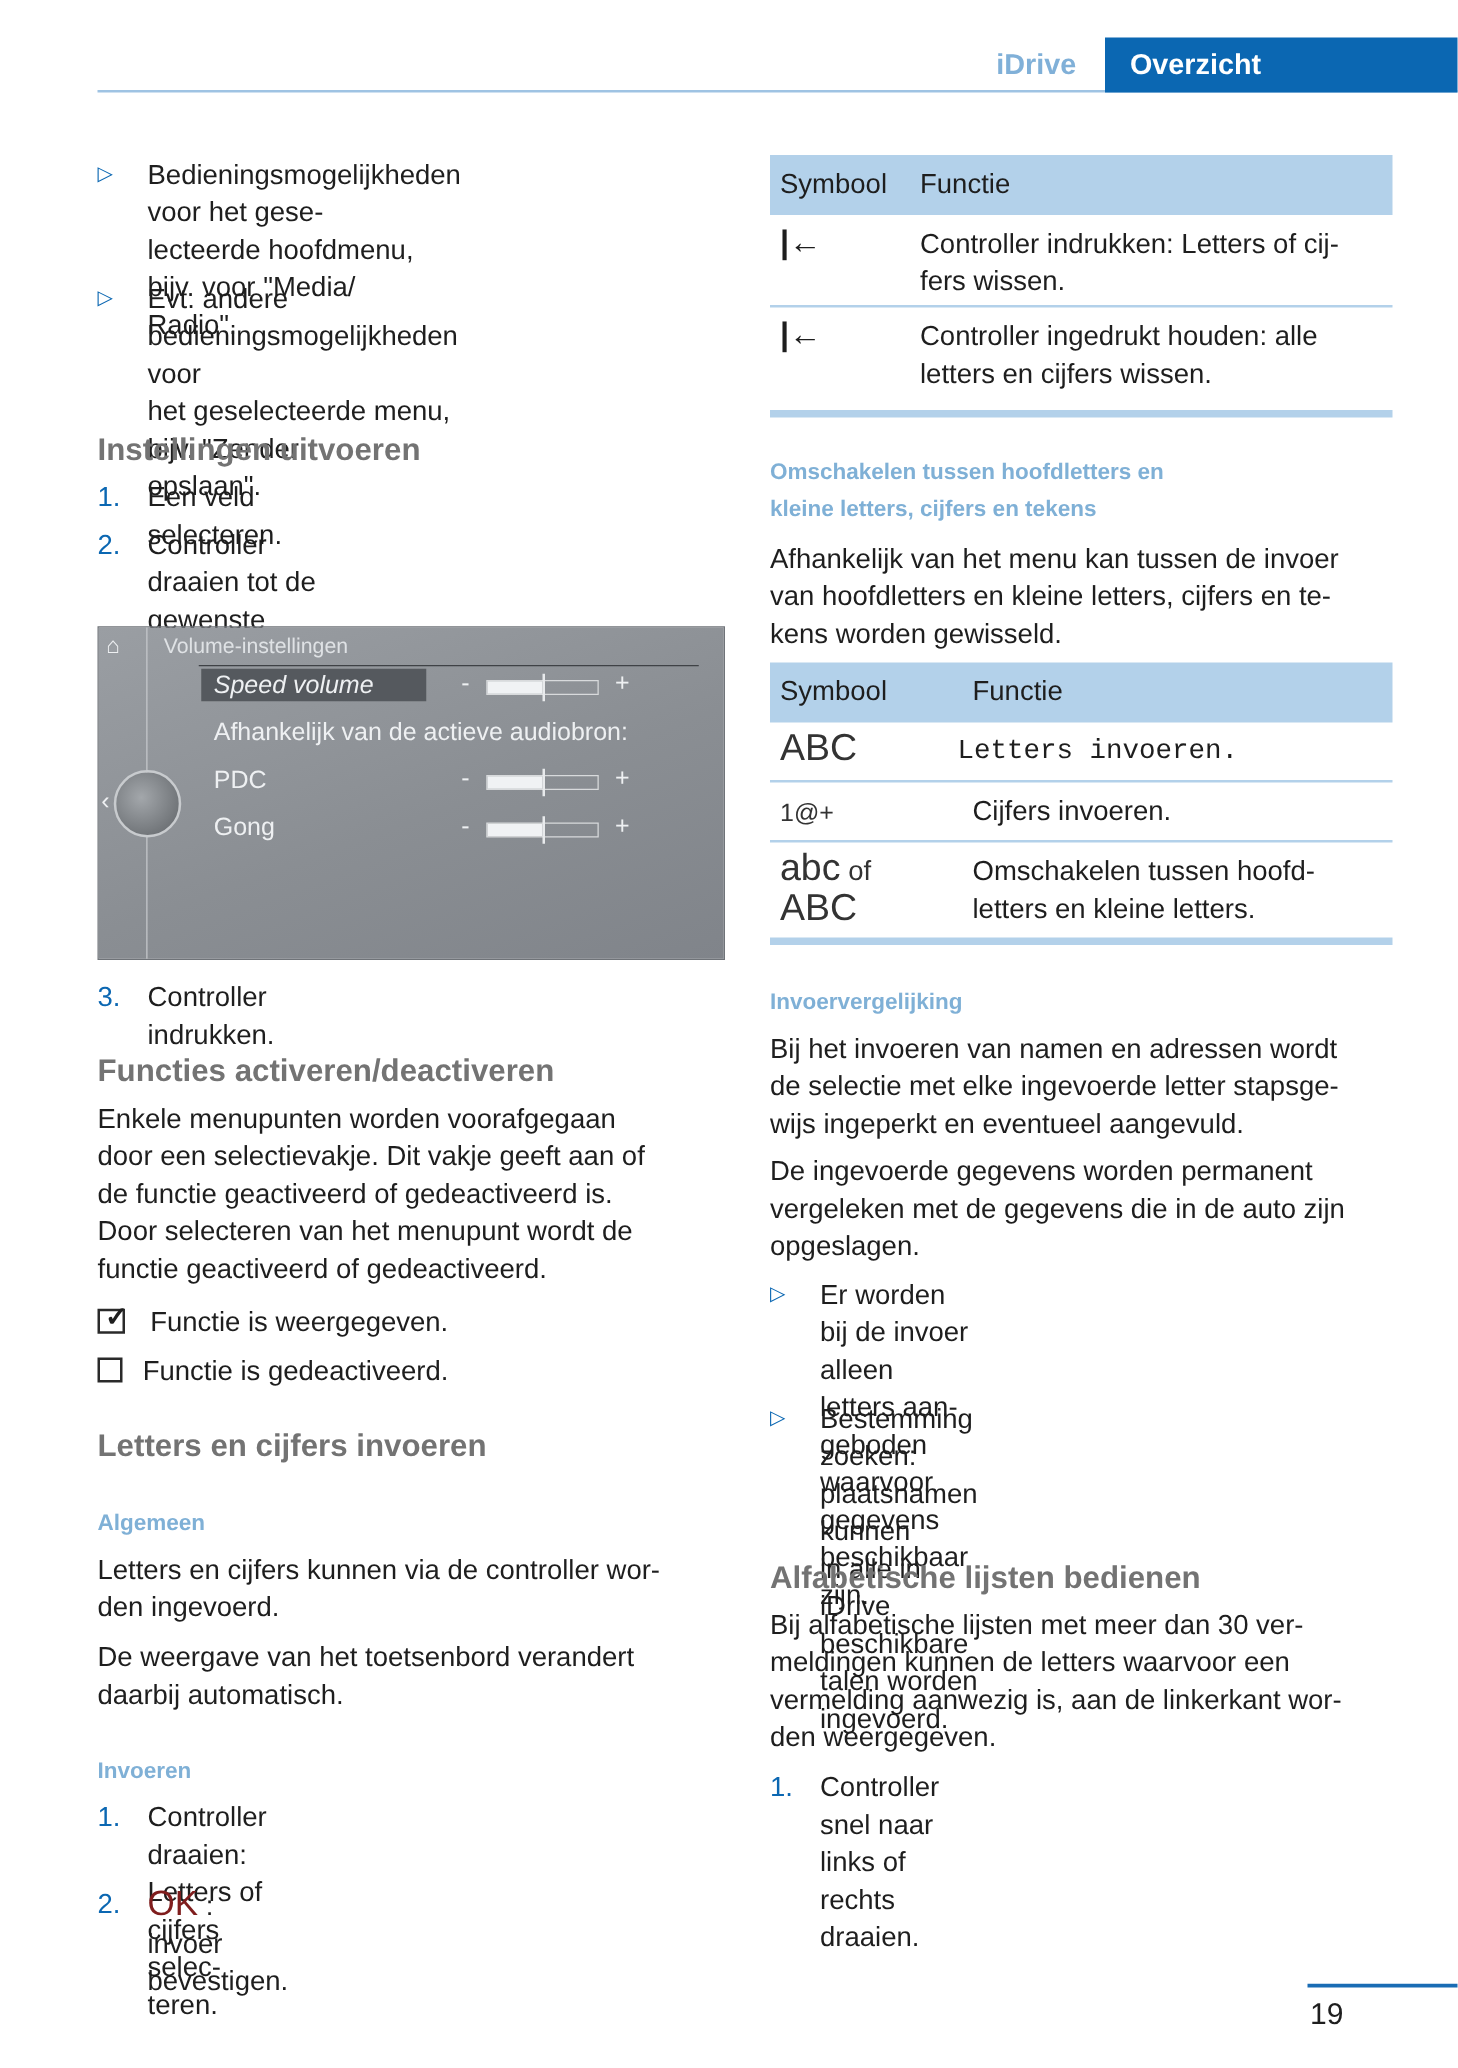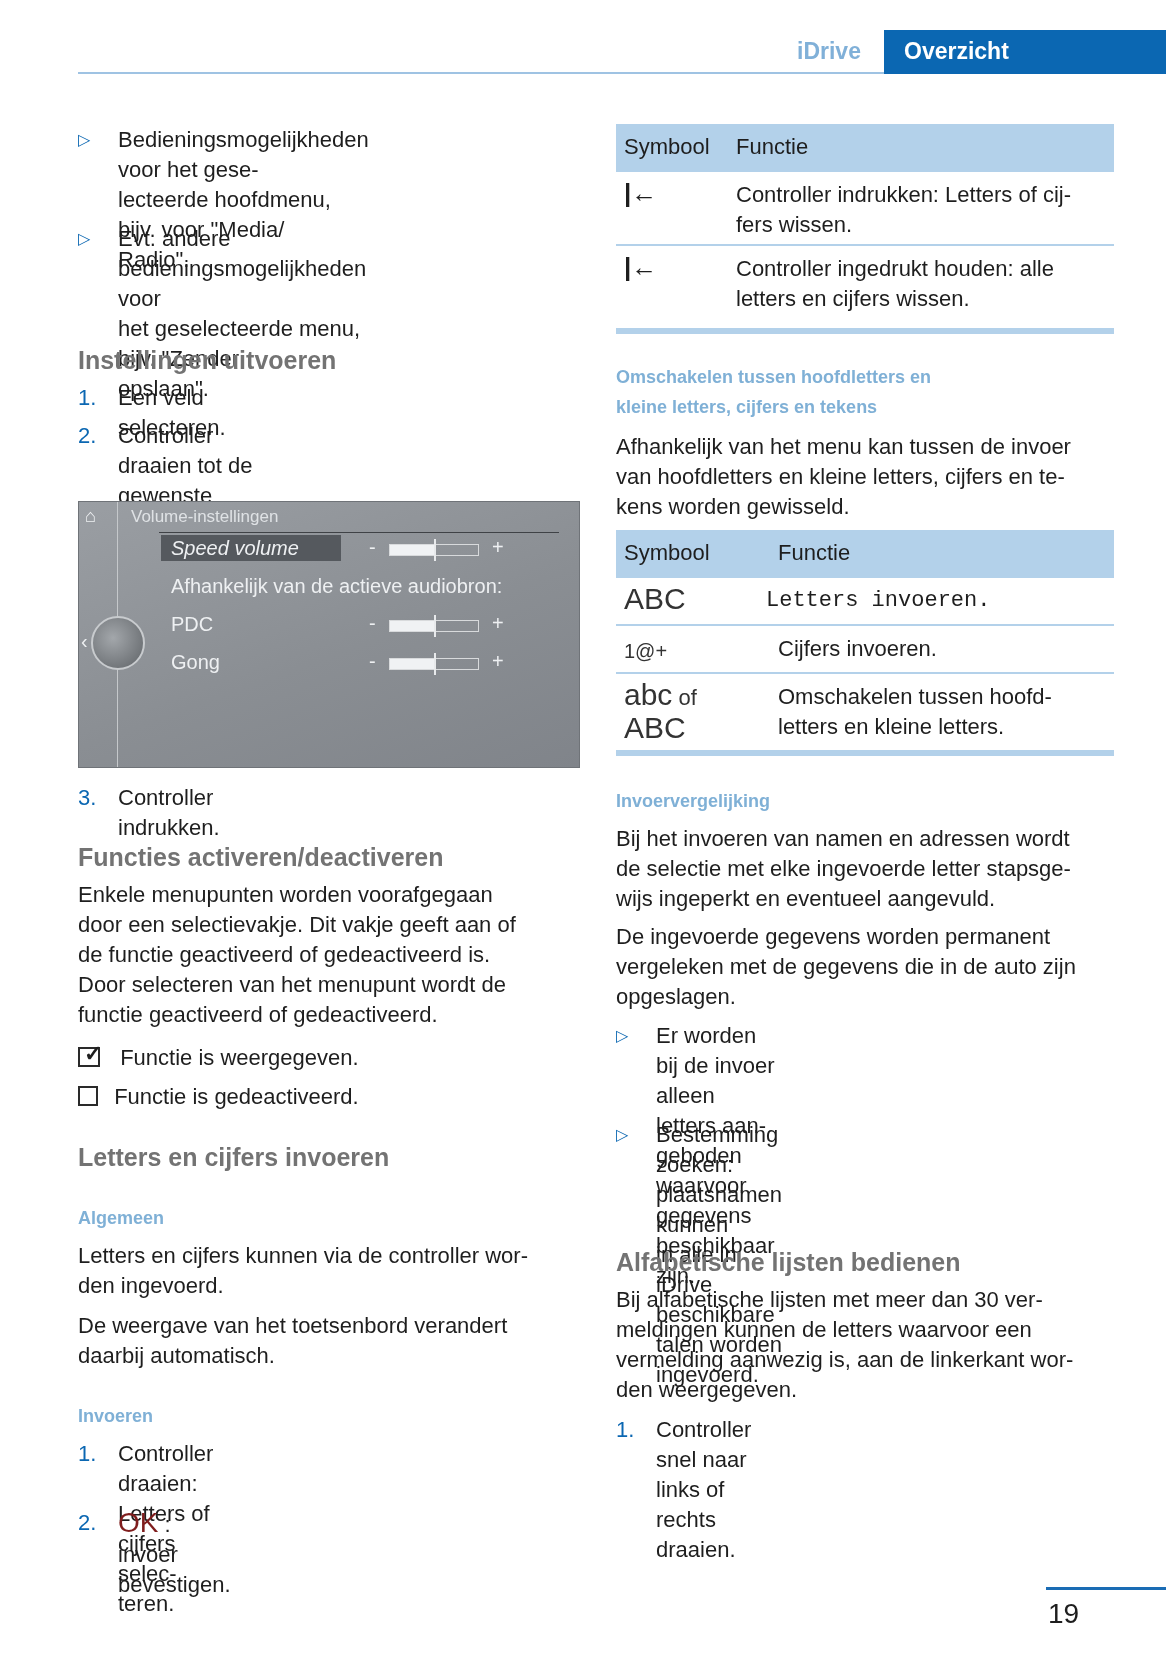--- a/index.html
+++ b/index.html
@@ -253,13 +253,13 @@
       <div>vermelding aanwezig is, aan de linkerkant wor-</div>
       <div>den weergegeven.</div>
     </div>
   <div class="num" style="top:1415px;">
     <span class="n">1.</span>
       <div class="txt">Controller snel naar links of rechts draaien.</div>
   </div>
 </div>
 
 <div style="position:absolute;left:1046px;top:1587px;width:120px;height:3px;background:#1a6cb4;"></div>
-<div style="position:absolute;left:1048px;top:1598px;font-size:28px;">19</div>
+<div style="position:absolute;left:1048px;top:1598px;font-size:24px;">19</div>
 
 </body></html>

